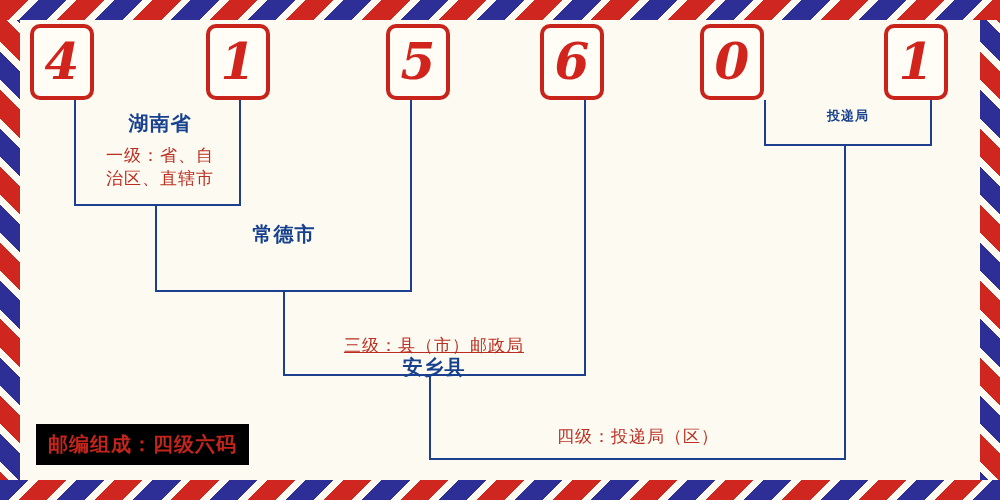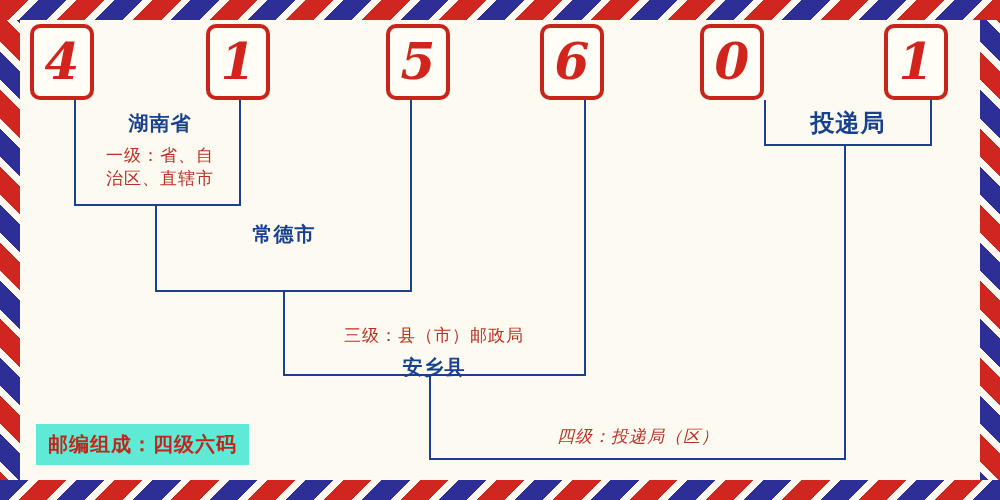--- a/index.html
+++ b/index.html
@@ -37,28 +37,28 @@
     font-family:"DejaVu Serif", serif; font-style:italic; font-weight:bold;
     font-size:50px; color:#d0241c; line-height:1;
   }
   
   .vline,.hline { position:absolute; background:#1d3f8f; }
   
   .place {
     position:absolute; text-align:center; font-weight:bold;
     font-size:20px; color:#17418f; letter-spacing:1px;font-family:Liberation Serif, serif;
   }
-  .place.small { font-size:24px; }
+  .place.small { font-size:13px; }
   .desc {
     position:absolute; text-align:center;
     font-size:17px; color:#bb2f23; letter-spacing:1px;
   }
   .note {
     position:absolute; left:36px; top:424px;
-    background:#5eead4; color:#c1251c;
+    background:#000000; color:#c1251c;
     font-weight:bold; font-size:20px; letter-spacing:1px;
     padding:7px 12px;
   }
 </style>
 </head>
 <body>
 
 <div class="canvas">
 
   <div class="strip strip-left"></div>
@@ -105,21 +105,21 @@
   <div class="vline" style="left:764px; top:100px; width:2px; height:46px;"></div>
   <div class="vline" style="left:930px; top:100px; width:2px; height:46px;"></div>
 
   <div class="place" style="left:85px; top:110px; width:150px;">湖南省</div>
   <div class="desc" style="left:80px; top:144px; width:160px;">一级：省、自</div>
   <div class="desc" style="left:80px; top:167px; width:160px;">治区、直辖市</div>
 
   <div class="place" style="left:208px; top:221px; width:152px;">常德市</div>
 
   <div class="place" style="left:358px; top:311px; width:152px;margin-top:43px;">安乡县</div>
-  <div class="desc" style="left:308px; top:324px; width:252px;">三级：县（市）邮政局</div>
+  <div class="desc" style="left:308px; top:334px; width:252px;text-decoration:underline;">三级：县（市）邮政局</div>
 
-  <div class="desc" style="left:531px; top:425px; width:214px;font-style:italic;">四级：投递局（区）</div>
+  <div class="desc" style="left:531px; top:425px; width:214px;">四级：投递局（区）</div>
 
   <div class="place small" style="left:778px; top:107px; width:140px;">投递局</div>
 
   <div class="note">邮编组成：四级六码</div>
 
 </div>
 
 </body></html>

